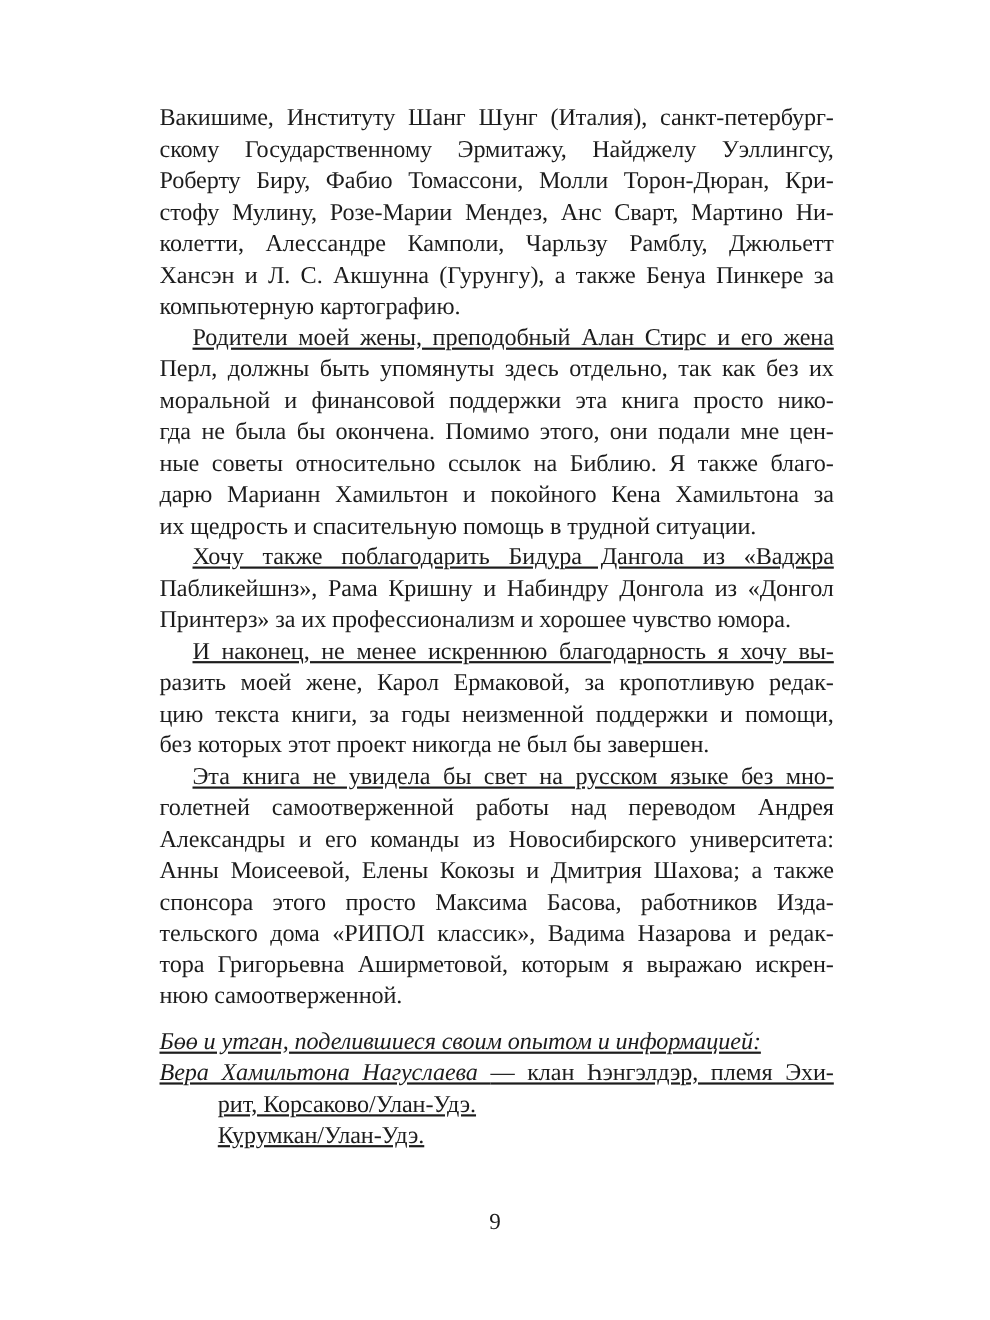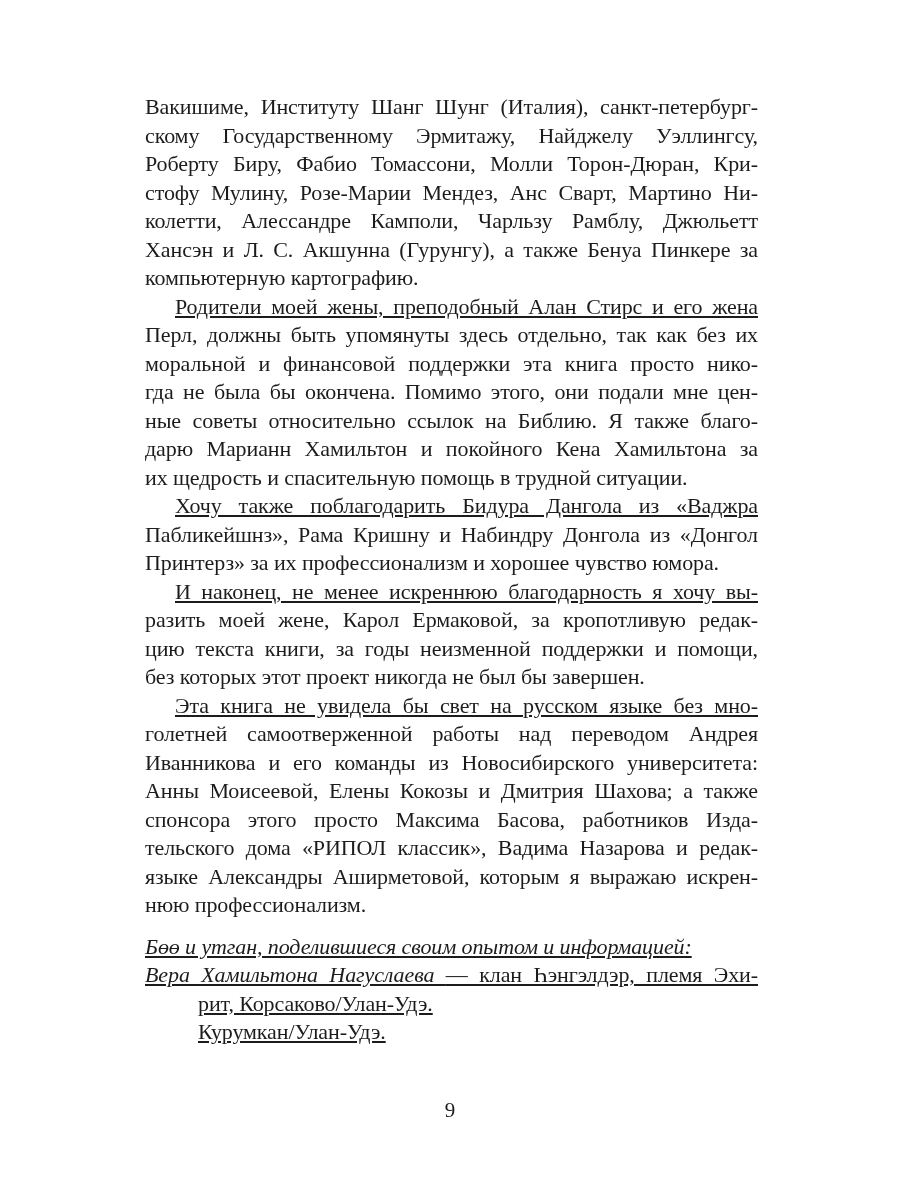--- a/index.html
+++ b/index.html
@@ -64,26 +64,26 @@
         <div class="line line-end">их щедрость и спасительную помощь в трудной ситуации.</div>
         <div class="line line-just line-indent">Хочу также поблагодарить Бидура Дангола из «Ваджра</div>
         <div class="line line-just">Пабликейшнз», Рама Кришну и Набиндру Донгола из «Донгол</div>
         <div class="line line-end">Принтерз» за их профессионализм и хорошее чувство юмора.</div>
         <div class="line line-just line-indent">И наконец, не менее искреннюю благодарность я хочу вы-</div>
         <div class="line line-just">разить моей жене, Карол Ермаковой, за кропотливую редак-</div>
         <div class="line line-just">цию текста книги, за годы неизменной поддержки и помощи,</div>
         <div class="line line-end">без которых этот проект никогда не был бы завершен.</div>
         <div class="line line-just line-indent">Эта книга не увидела бы свет на русском языке без мно-</div>
         <div class="line line-just">голетней самоотверженной работы над переводом Андрея</div>
-        <div class="line line-just">Иванникова и его команды из Новосибирского университета:</div>
+        <div class="line line-just">Александры и его команды из Новосибирского университета:</div>
         <div class="line line-just">Анны Моисеевой, Елены Кокозы и Дмитрия Шахова; а также</div>
         <div class="line line-just">спонсора этого просто Максима Басова, работников Изда-</div>
         <div class="line line-just">тельского дома «РИПОЛ классик», Вадима Назарова и редак-</div>
-        <div class="line line-just">языке Александры Аширметовой, которым я выражаю искрен-</div>
-        <div class="line line-end">нюю профессионализм.</div>
+        <div class="line line-just">тора Григорьевна Аширметовой, которым я выражаю искрен-</div>
+        <div class="line line-end">нюю самоотверженной.</div>
       </section>
     <section class="contributors">
       <div class="line line-end italic">Бөө и утган, поделившиеся своим опытом и информацией:</div>
       <div id="entries">
           <div class="line line-just"><span class="italic">Вера Хамильтона Нагуслаева </span><span>— клан Һэнгэлдэр, племя Эхи-</span></div>
           <div class="line line-end line-cont">рит, Корсаково/Улан-Удэ.</div>
           <div class="line line-end line-cont">Курумкан/Улан-Удэ.</div>
         </div>
     </section>
   </main>

